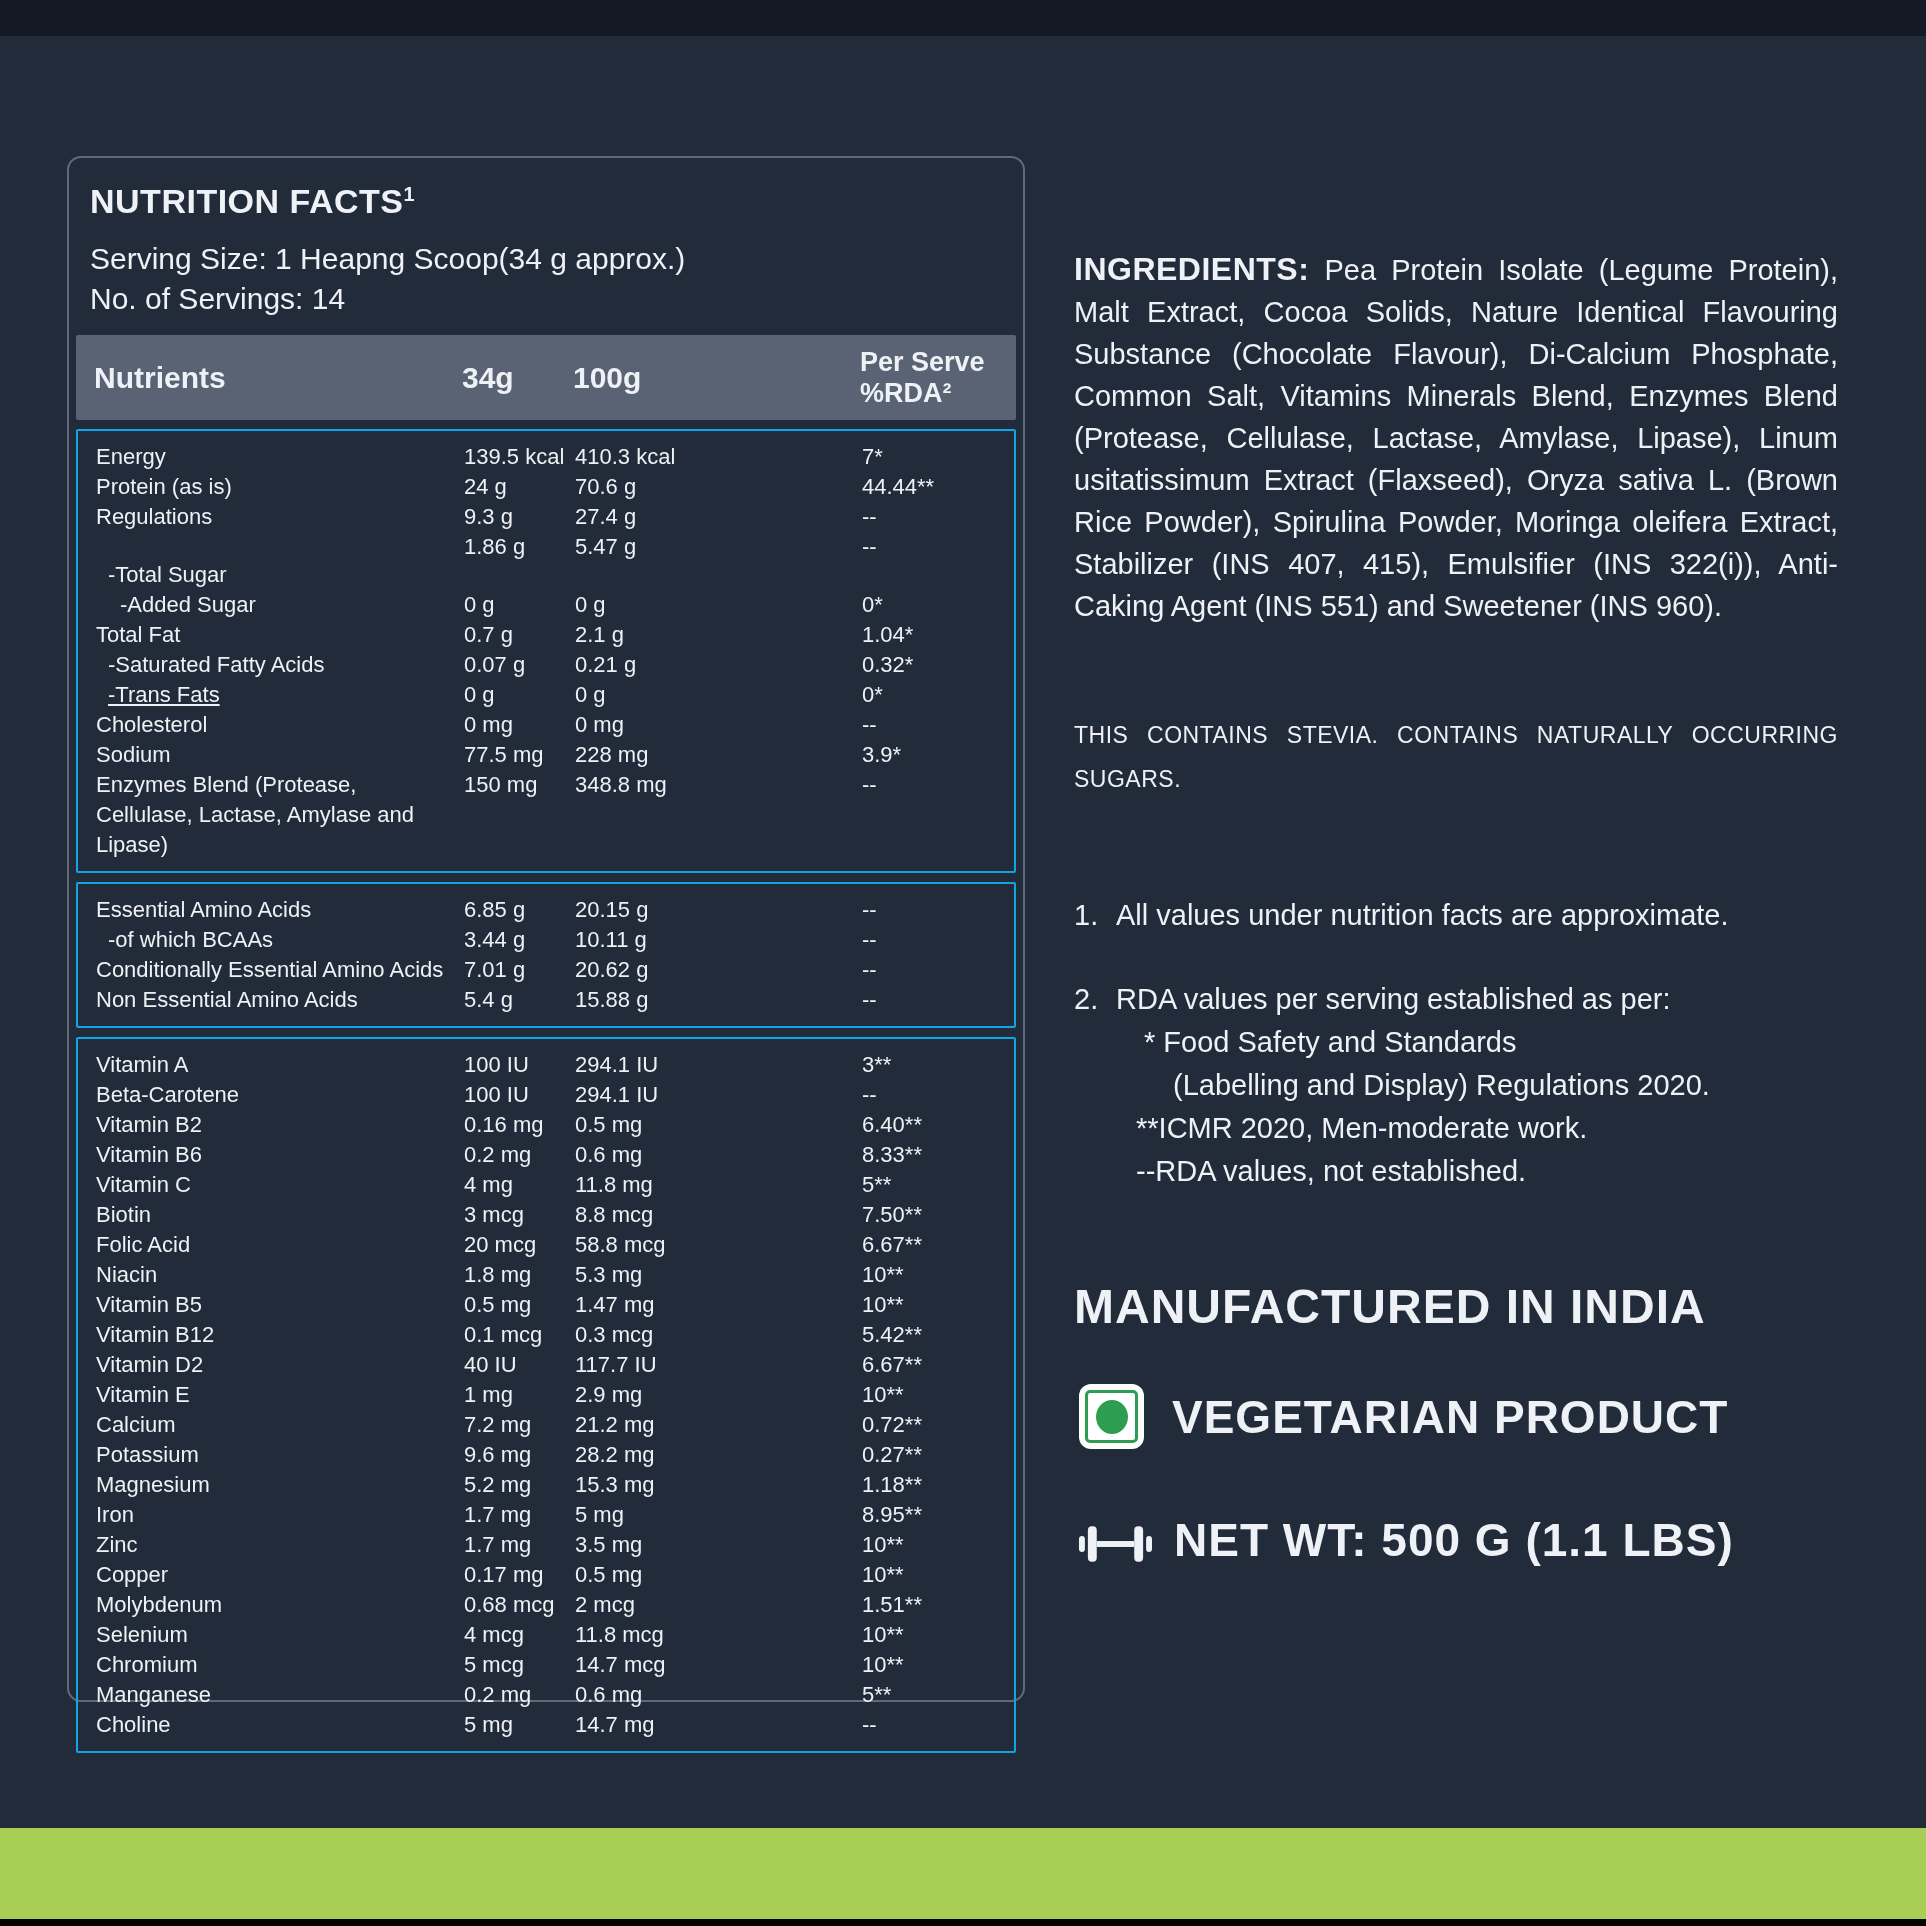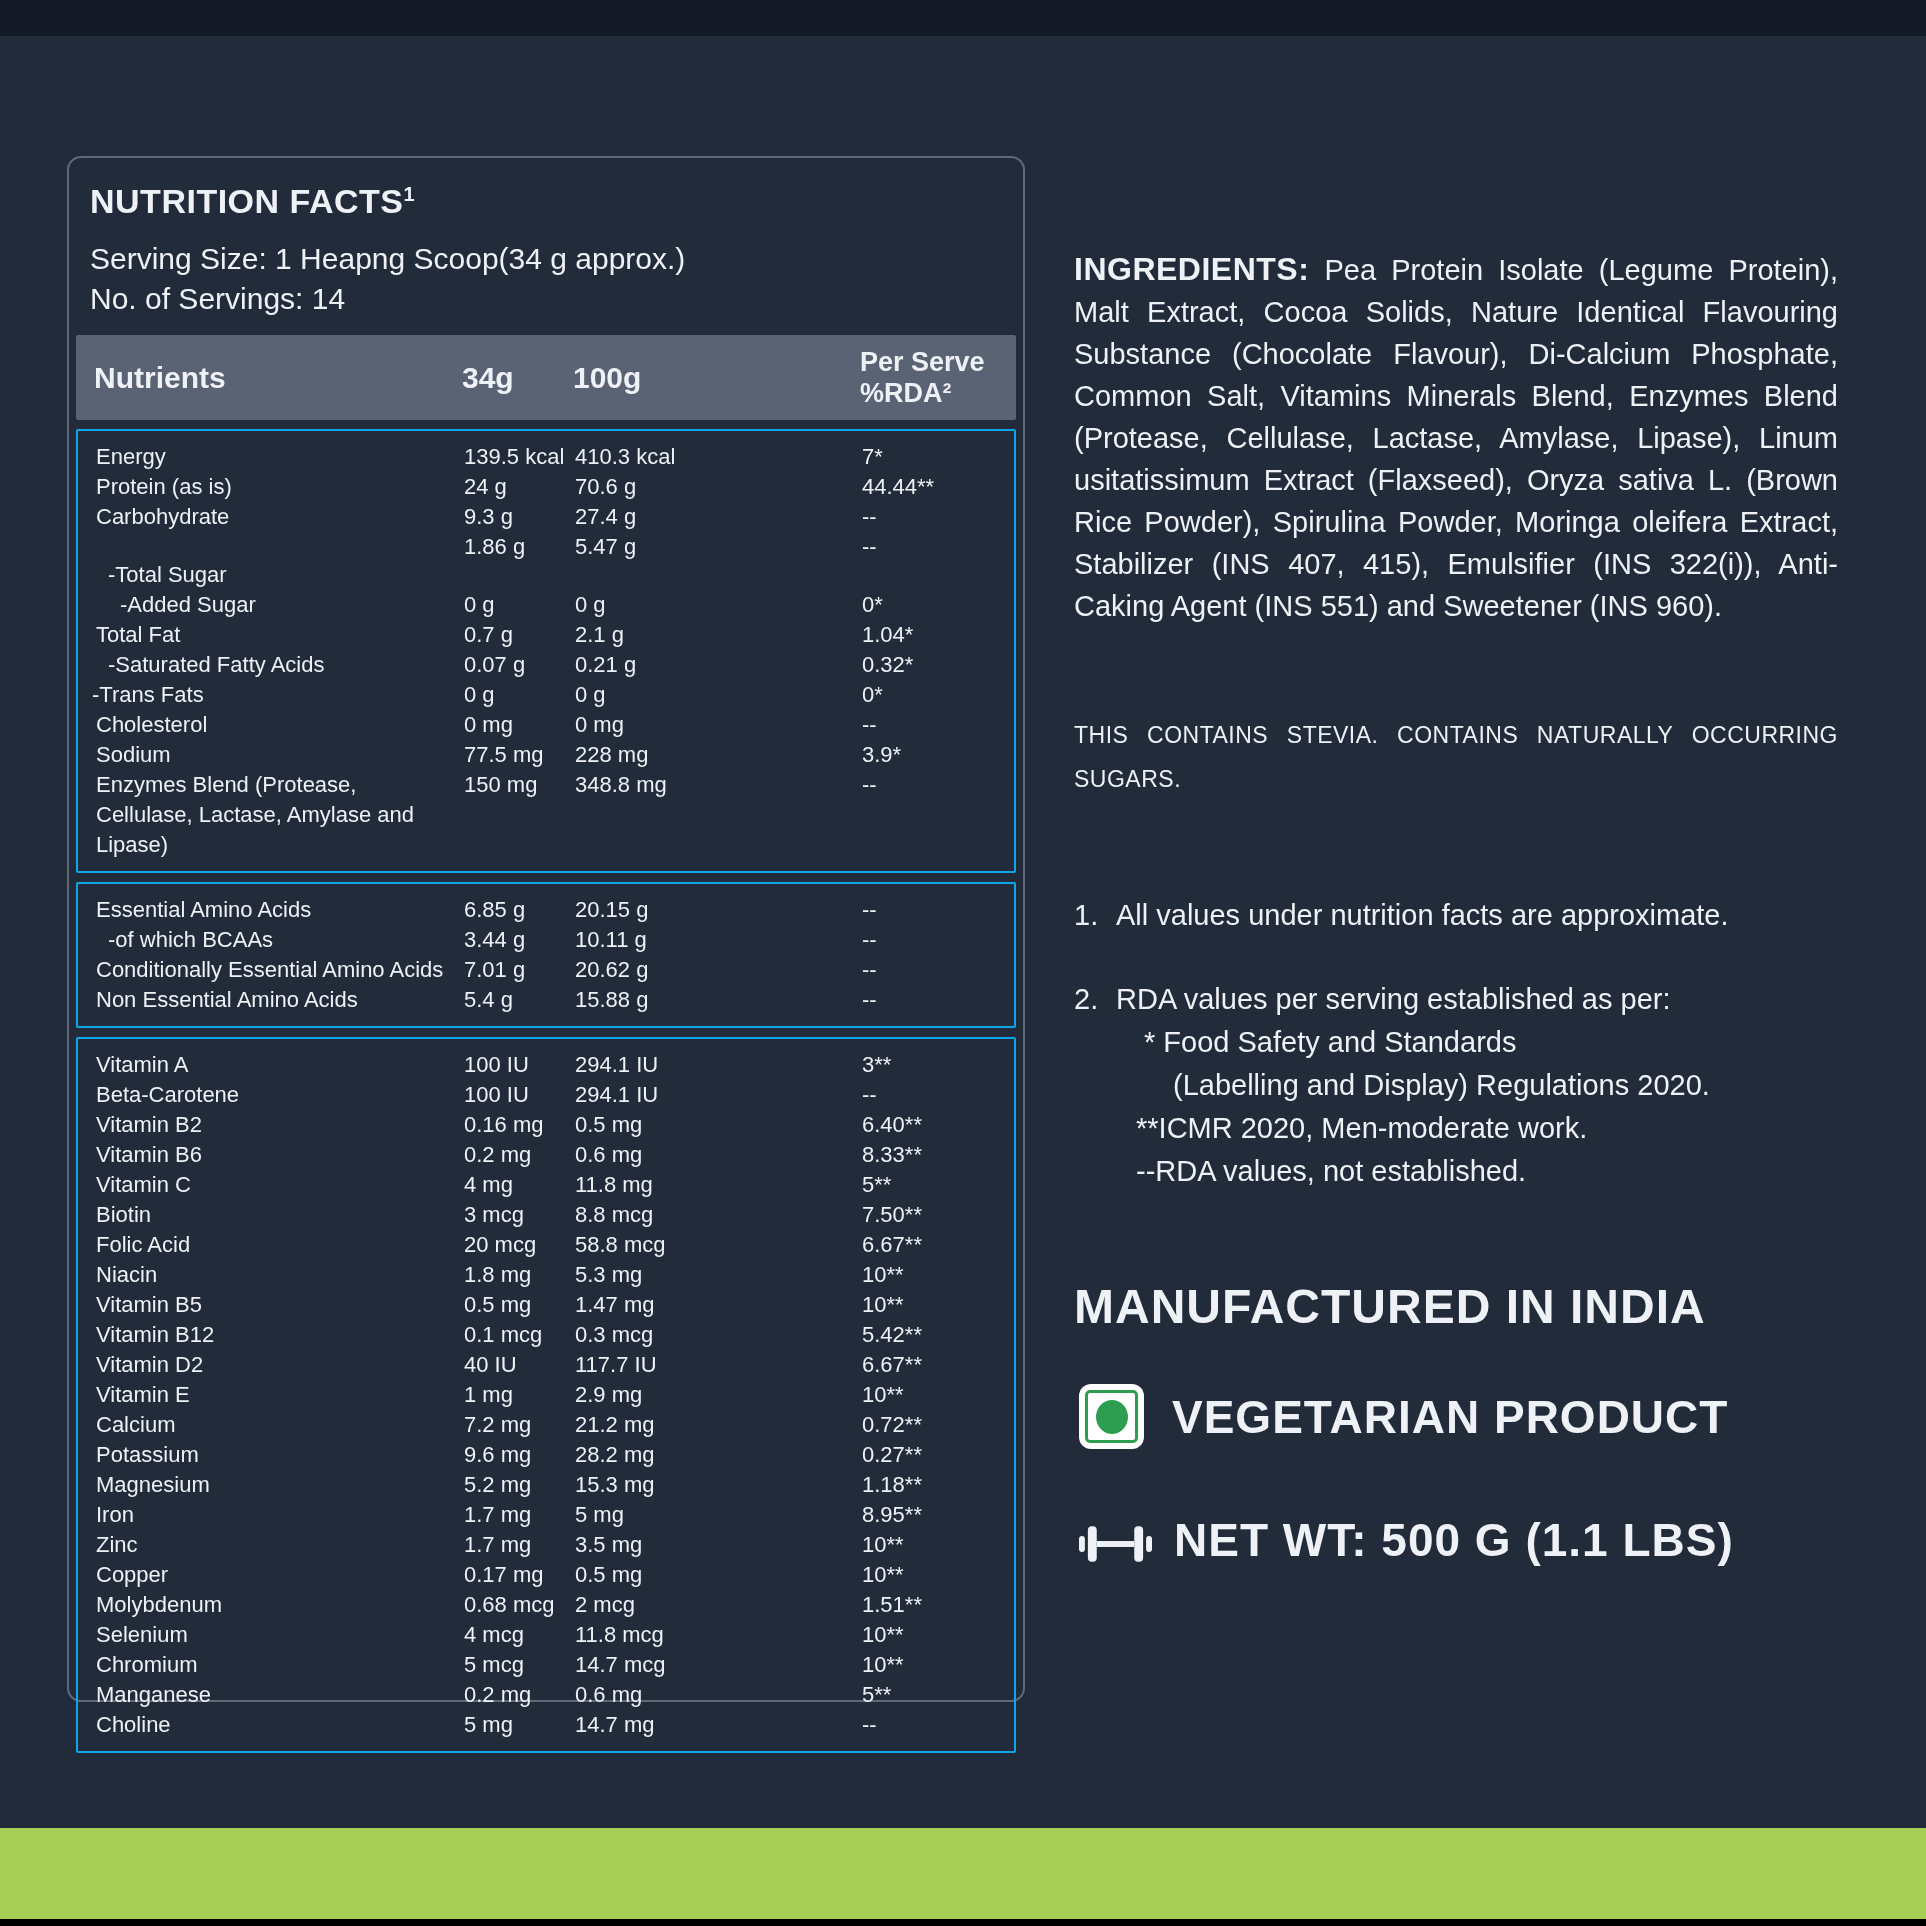--- a/index.html
+++ b/index.html
@@ -117,21 +117,21 @@
             <div class="tcell c2">410.3 kcal</div>
             <div class="tcell c3">7*</div>
           </div>
           <div class="trow">
             <div class="tcell c0">Protein (as is)</div>
             <div class="tcell c1">24 g</div>
             <div class="tcell c2">70.6 g</div>
             <div class="tcell c3">44.44**</div>
           </div>
           <div class="trow">
-            <div class="tcell c0">Carbohydrate</div>
+            <div class="tcell c0">Regulations</div>
             <div class="tcell c1">9.3 g</div>
             <div class="tcell c2">27.4 g</div>
             <div class="tcell c3">--</div>
           </div>
           <div class="trow">
             <div class="tcell c0" style="padding-left: 30px; margin-top: 28px;">-Total Sugar</div>
             <div class="tcell c1">1.86 g</div>
             <div class="tcell c2">5.47 g</div>
             <div class="tcell c3">--</div>
           </div>
@@ -147,21 +147,21 @@
             <div class="tcell c2">2.1 g</div>
             <div class="tcell c3">1.04*</div>
           </div>
           <div class="trow">
             <div class="tcell c0" style="padding-left: 30px;">-Saturated Fatty Acids</div>
             <div class="tcell c1">0.07 g</div>
             <div class="tcell c2">0.21 g</div>
             <div class="tcell c3">0.32*</div>
           </div>
           <div class="trow">
-            <div class="tcell c0" style="padding-left: 14px;">-Trans Fats</div>
+            <div class="tcell c0" style="padding-left: 30px; text-decoration: underline;">-Trans Fats</div>
             <div class="tcell c1">0 g</div>
             <div class="tcell c2">0 g</div>
             <div class="tcell c3">0*</div>
           </div>
           <div class="trow">
             <div class="tcell c0">Cholesterol</div>
             <div class="tcell c1">0 mg</div>
             <div class="tcell c2">0 mg</div>
             <div class="tcell c3">--</div>
           </div>

